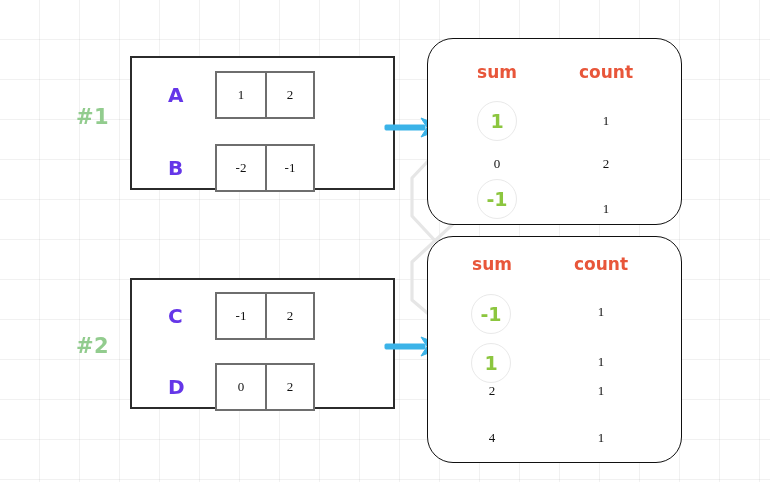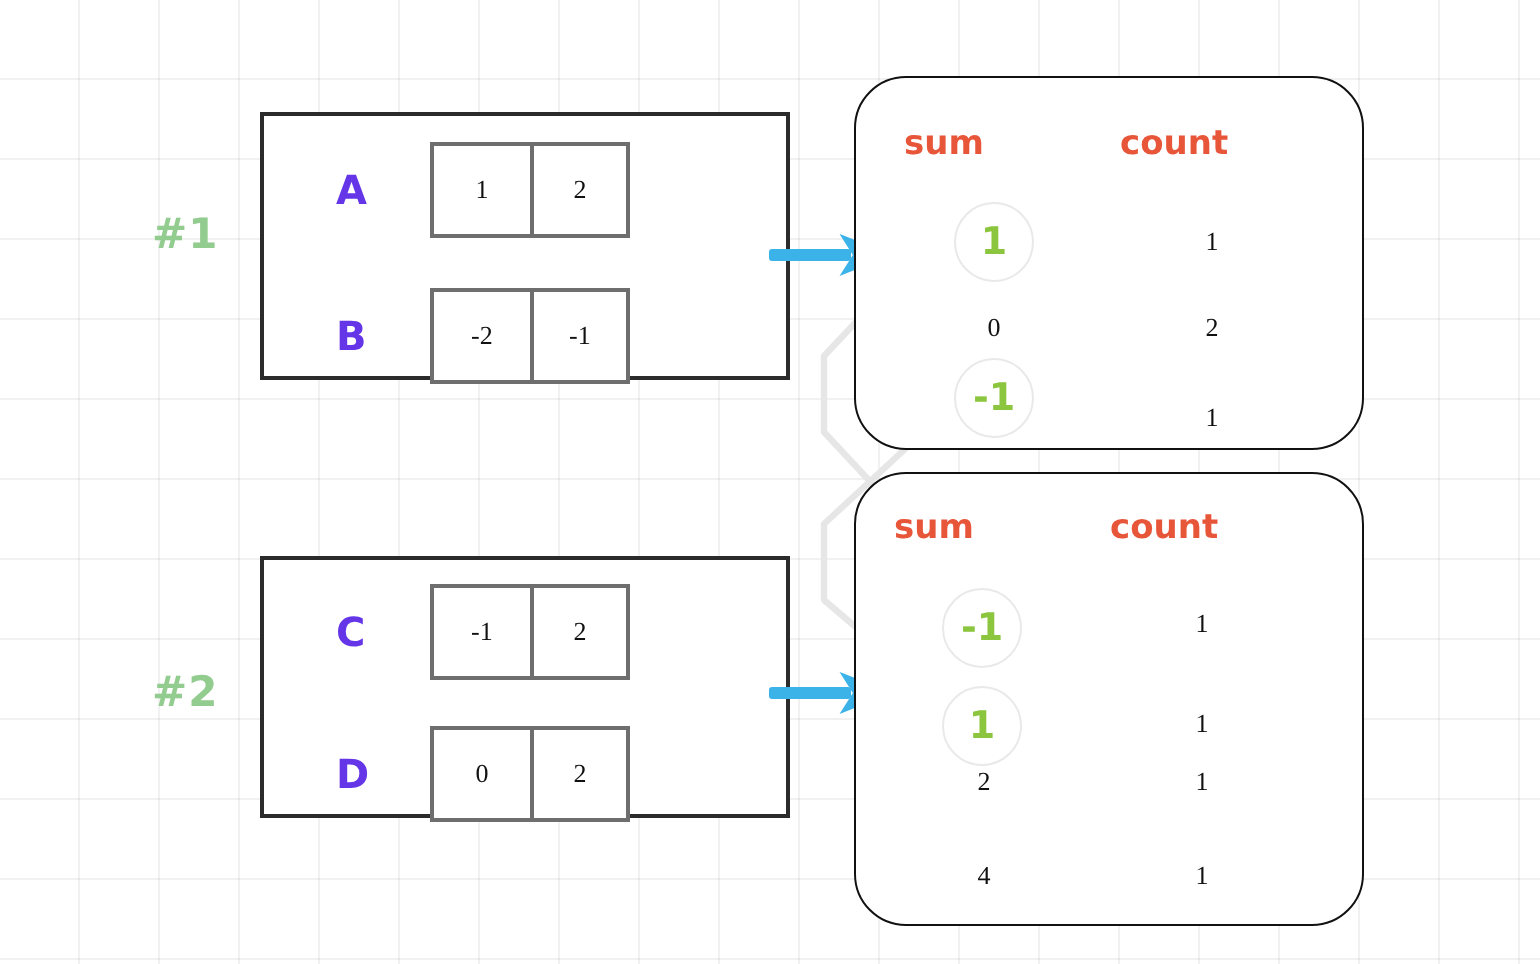--- a/index.html
+++ b/index.html
@@ -69,21 +69,21 @@
     border: 1.6px solid #111111;
     border-radius: 26px;
     background: #ffffff;
     box-sizing: border-box;
   }
   .tbl-head {
     position: absolute;
     color: #e8563a;
     font-size: 17px;
     font-weight: 700;
-    text-align: left;
+    text-align: center;
     font-family: "DejaVu Sans", sans-serif;
   }
   .tbl-val {
     position: absolute;
     font-size: 13px;
     color: #111111;
     text-align: center;
     font-family: "Liberation Serif", serif;
   }
   .bubble {

